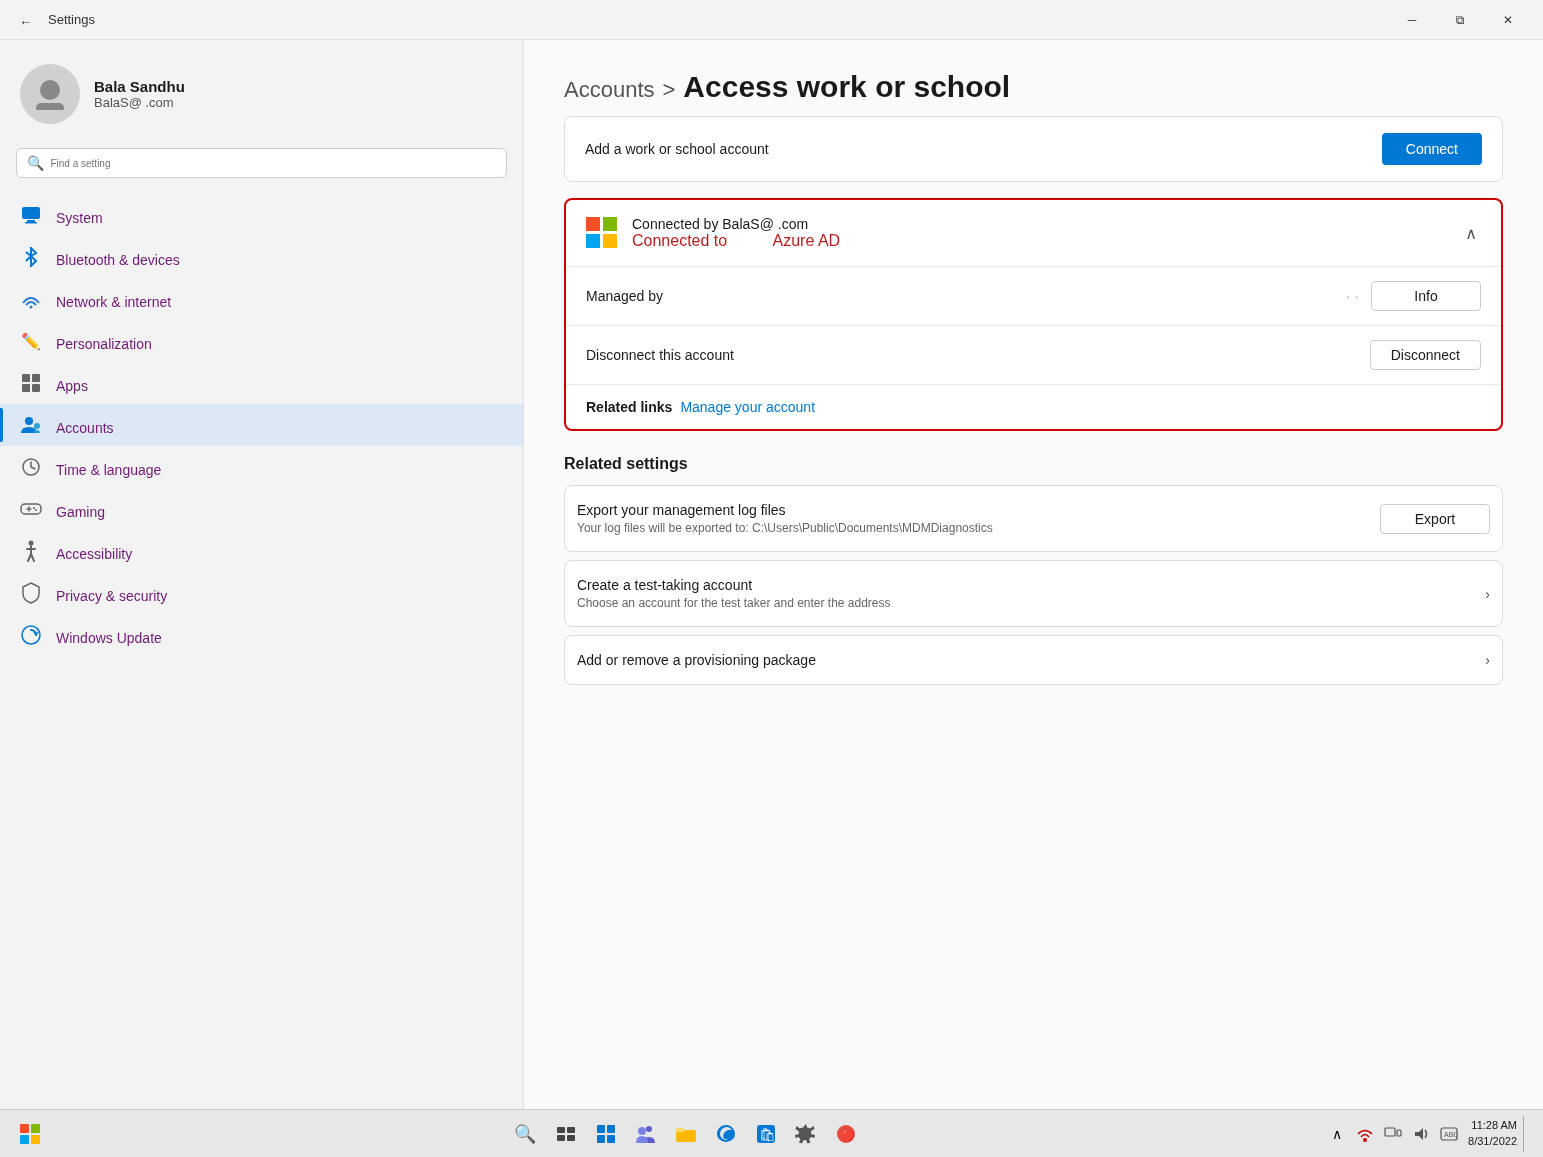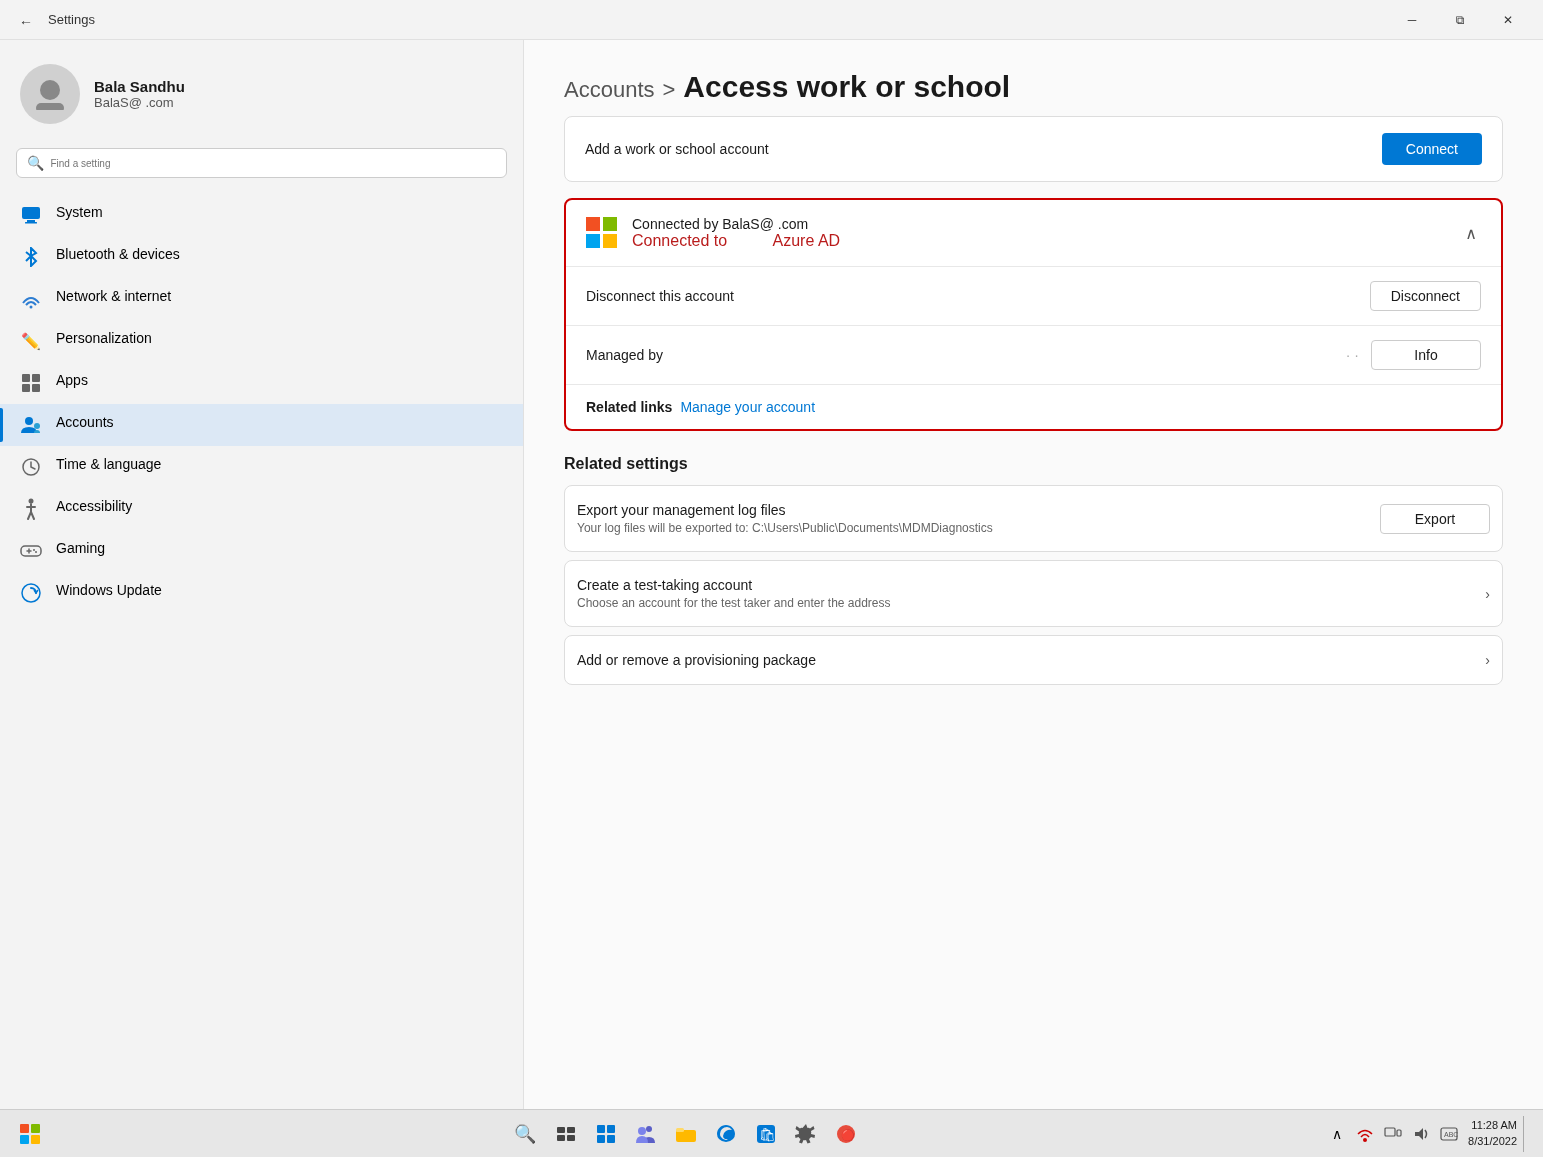--- a/index.html
+++ b/index.html
@@ -90,27 +90,27 @@
     .search-box input {
       border: none; outline: none;
       background: transparent;
       font-size: 10px; color: #333;
       flex: 1;
     }
     .search-icon { font-size: 14px; color: #666; }
 
     .nav-item {
       display: flex;
-      align-items: flex-start;
+      align-items: flex-end;
       gap: 14px;
       padding: 10px 20px;
       cursor: pointer;
       border-radius: 0;
       font-size: 14px;
-      color: #000000;
+      color: #701a75;
       position: relative;
     }
     .nav-item.active {
       background: #dce8f5;
     }
     .nav-item.active::before {
       content: '';
       position: absolute;
       left: 0; top: 4px; bottom: 4px;
       width: 3px;
@@ -445,37 +445,45 @@
       <div class="nav-icon">
         <svg width="20" height="20" viewBox="0 0 20 20">
             <circle cx="10" cy="10" r="8" stroke="#666" stroke-width="1.5" fill="none"></circle>
             <path d="M10 5 L10 10 L14 12" stroke="#666" stroke-width="1.5" stroke-linecap="round" fill="none"></path>
           </svg>
       </div>
       <span>Time &amp; language</span>
     </div>
     <div class="nav-item">
       <div class="nav-icon">
-        <svg width="20" height="22" viewBox="0 0 20 22">
-            <circle cx="10" cy="3" r="2.5" fill="#666"></circle>
-            <path d="M10 6 L10 14 M6 9 L14 9 M10 14 L7 21 M10 14 L13 21" stroke="#666" stroke-width="2" stroke-linecap="round"></path>
-          </svg>
-      </div>
-      <span>Accessibility</span>
-    </div>
-    <div class="nav-item">
-      <div class="nav-icon">
         <svg width="22" height="16" viewBox="0 0 22 16">
             <rect x="1" y="3" width="20" height="10" rx="4" stroke="#666" stroke-width="1.5" fill="none"></rect>
             <path d="M7 8 H11 M9 6 V10" stroke="#666" stroke-width="1.5" stroke-linecap="round"></path>
             <circle cx="14" cy="7" r="1" fill="#666"></circle>
             <circle cx="16" cy="9" r="1" fill="#666"></circle>
           </svg>
       </div>
       <span>Gaming</span>
+    </div>
+    <div class="nav-item">
+      <div class="nav-icon">
+        <svg width="20" height="22" viewBox="0 0 20 22">
+            <circle cx="10" cy="3" r="2.5" fill="#666"></circle>
+            <path d="M10 6 L10 14 M6 9 L14 9 M10 14 L7 21 M10 14 L13 21" stroke="#666" stroke-width="2" stroke-linecap="round"></path>
+          </svg>
+      </div>
+      <span>Accessibility</span>
+    </div>
+    <div class="nav-item">
+      <div class="nav-icon">
+        <svg width="18" height="22" viewBox="0 0 18 22">
+            <path d="M9 1 L17 5 L17 12 Q17 18 9 21 Q1 18 1 12 L1 5 Z" stroke="#666" stroke-width="1.5" fill="none"></path>
+          </svg>
+      </div>
+      <span>Privacy &amp; security</span>
     </div>
     <div class="nav-item">
       <div class="nav-icon">
         <svg width="22" height="22" viewBox="0 0 22 22">
             <circle cx="11" cy="11" r="9" stroke="#0078d4" stroke-width="1.5" fill="none"></circle>
             <path d="M11 6 A5 5 0 0 1 16 11" stroke="#0078d4" stroke-width="2" stroke-linecap="round" fill="none"></path>
             <path d="M14 8 L16 11 L18 8" stroke="#0078d4" stroke-width="1.5" fill="none"></path>
           </svg>
       </div>
       <span>Windows Update</span>
@@ -509,28 +517,28 @@
           <div class="connected-by">Connected by BalaS@          .com</div>
           <div class="connected-to">
             <span>Connected to</span>&nbsp;&nbsp;&nbsp;&nbsp;
             <span>Azure AD</span>
           </div>
         </div>
         <button class="chevron-btn">∧</button>
       </div>
 
       <div class="connected-row">
-        <div class="connected-row-label">Disconnect this account</div>
-        <button class="btn-outline">Disconnect</button>
-      </div>
-
-      <div class="connected-row">
         <div class="connected-row-label">Managed by</div>
         <span style="color:#aaa; margin-right: auto; font-size:14px;">· ·</span>
         <button class="btn-outline">Info</button>
+      </div>
+
+      <div class="connected-row">
+        <div class="connected-row-label">Disconnect this account</div>
+        <button class="btn-outline">Disconnect</button>
       </div>
 
       <div class="related-links-row">
         <span class="related-links-label">Related links</span>
         <a class="related-links-link" href="#">Manage your account</a>
       </div>
 
     </div>
 
     <div class="related-settings-title">Related settings</div>

